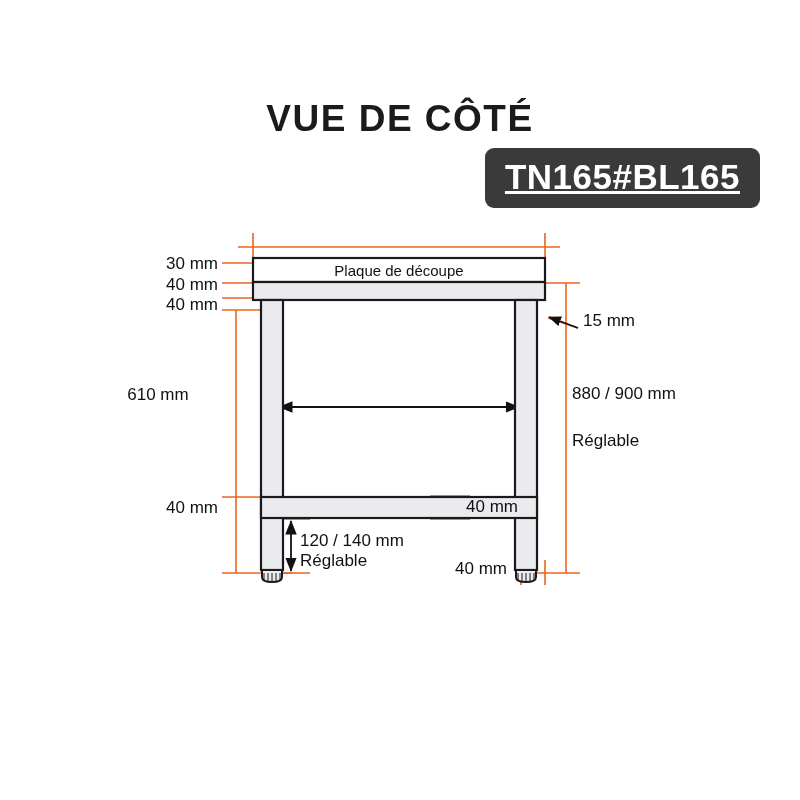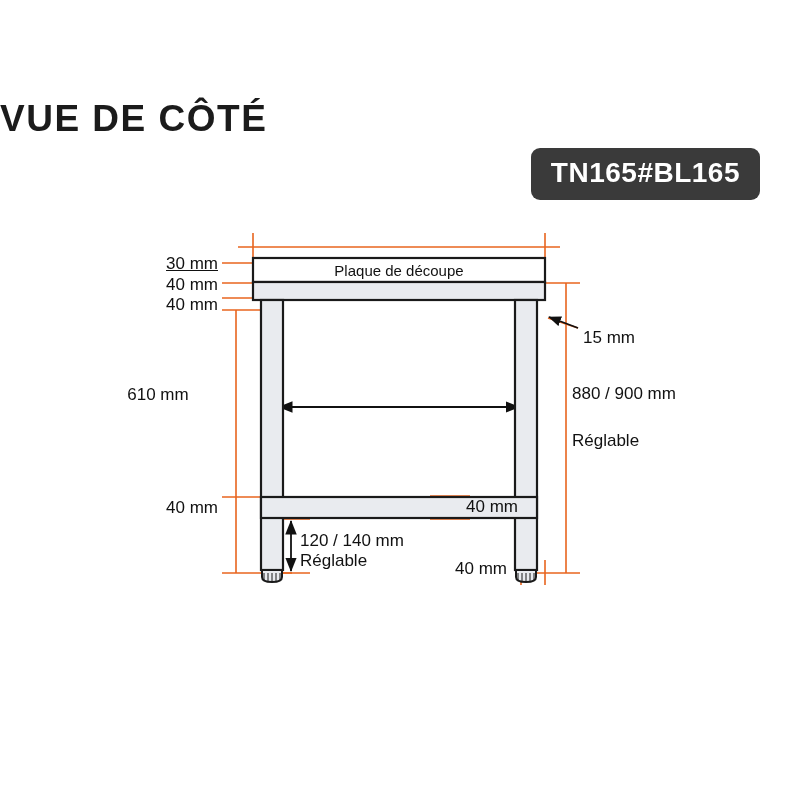--- a/index.html
+++ b/index.html
@@ -17,37 +17,38 @@
   }
   #stage {
     position: absolute;
     inset: 0;
   }
   .title {
     position: absolute;
     left: 0;
     top: 98px;
     width: 800px;
-    text-align: left;
+    text-align: center;
     font-size: 37px;
     font-weight: bold;
     letter-spacing: 1.5px;
     color: #1b1b1b;
   }
   .badge {
     position: absolute;
     right: 40px;
     top: 148px;
     background: #3a3a3a;
     color: #ffffff;
     border-radius: 9px;
     padding: 9px 20px 11px 20px;
-    font-size: 28px;
+    font-size: 35px;
     font-weight: bold;
     letter-spacing: 0.5px;
+    text-decoration: underline;
   }
   .dim {
     position: absolute;
     font-size: 17px;
     color: #111111;
     white-space: nowrap;
   }
   .dim.c { text-align: center; }
   .dim.r { text-align: right; }
   svg { position: absolute; left: 0; top: 0; }
@@ -144,25 +145,25 @@
       <line x1="522" y1="573" x2="522" y2="581" stroke="#1a1a1a" stroke-width="1"></line>
       <line x1="526" y1="573" x2="526" y2="582" stroke="#1a1a1a" stroke-width="1"></line>
       <line x1="530" y1="573" x2="530" y2="581" stroke="#1a1a1a" stroke-width="1"></line>
       <line x1="534" y1="573" x2="534" y2="580" stroke="#1a1a1a" stroke-width="1"></line>
     </g>
   </svg>
 
 
   <div class="dim c" style="left:299px; top:262px; width:200px; font-size:15px;">Plaque de découpe</div>
 
-  <div class="dim r" style="left:118px; top:254px; width:100px;text-decoration:underline;">30 mm</div>
+  <div class="dim r" style="left:118px; top:254px; width:100px;">30 mm</div>
   <div class="dim r" style="left:118px; top:275px; width:100px;">40 mm</div>
   <div class="dim r" style="left:118px; top:295px; width:100px;">40 mm</div>
 
-  <div class="dim" style="left:583px; top:311px;margin-top:17px;">15 mm</div>
+  <div class="dim" style="left:583px; top:311px;">15 mm</div>
 
   <div class="dim r" style="left:98px; top:385px; width:120px;text-align:center;">610 mm</div>
 
   <div class="dim" style="left:572px; top:384px;text-align:center;">880 / 900 mm</div>
   <div class="dim" style="left:572px; top:431px;">Réglable</div>
 
   <div class="dim r" style="left:98px; top:498px; width:120px;">40 mm</div>
 
   <div class="dim" style="left:466px; top:497px;">40 mm</div>
 

